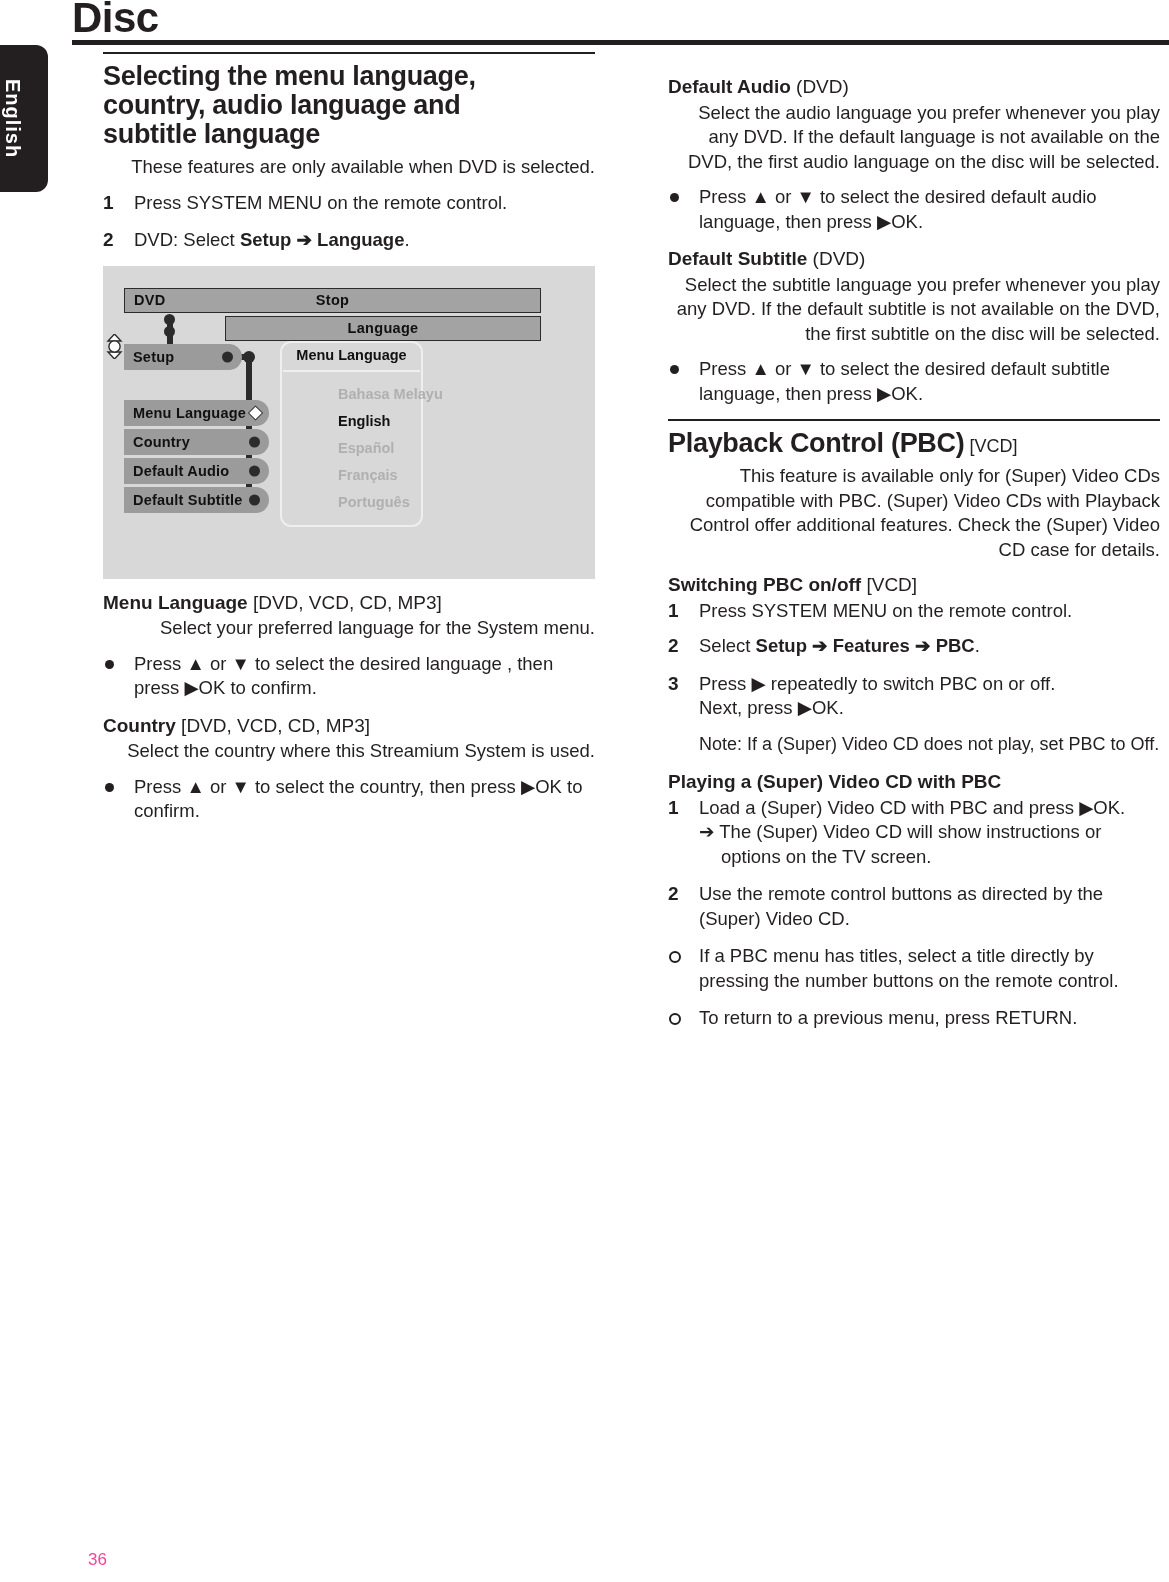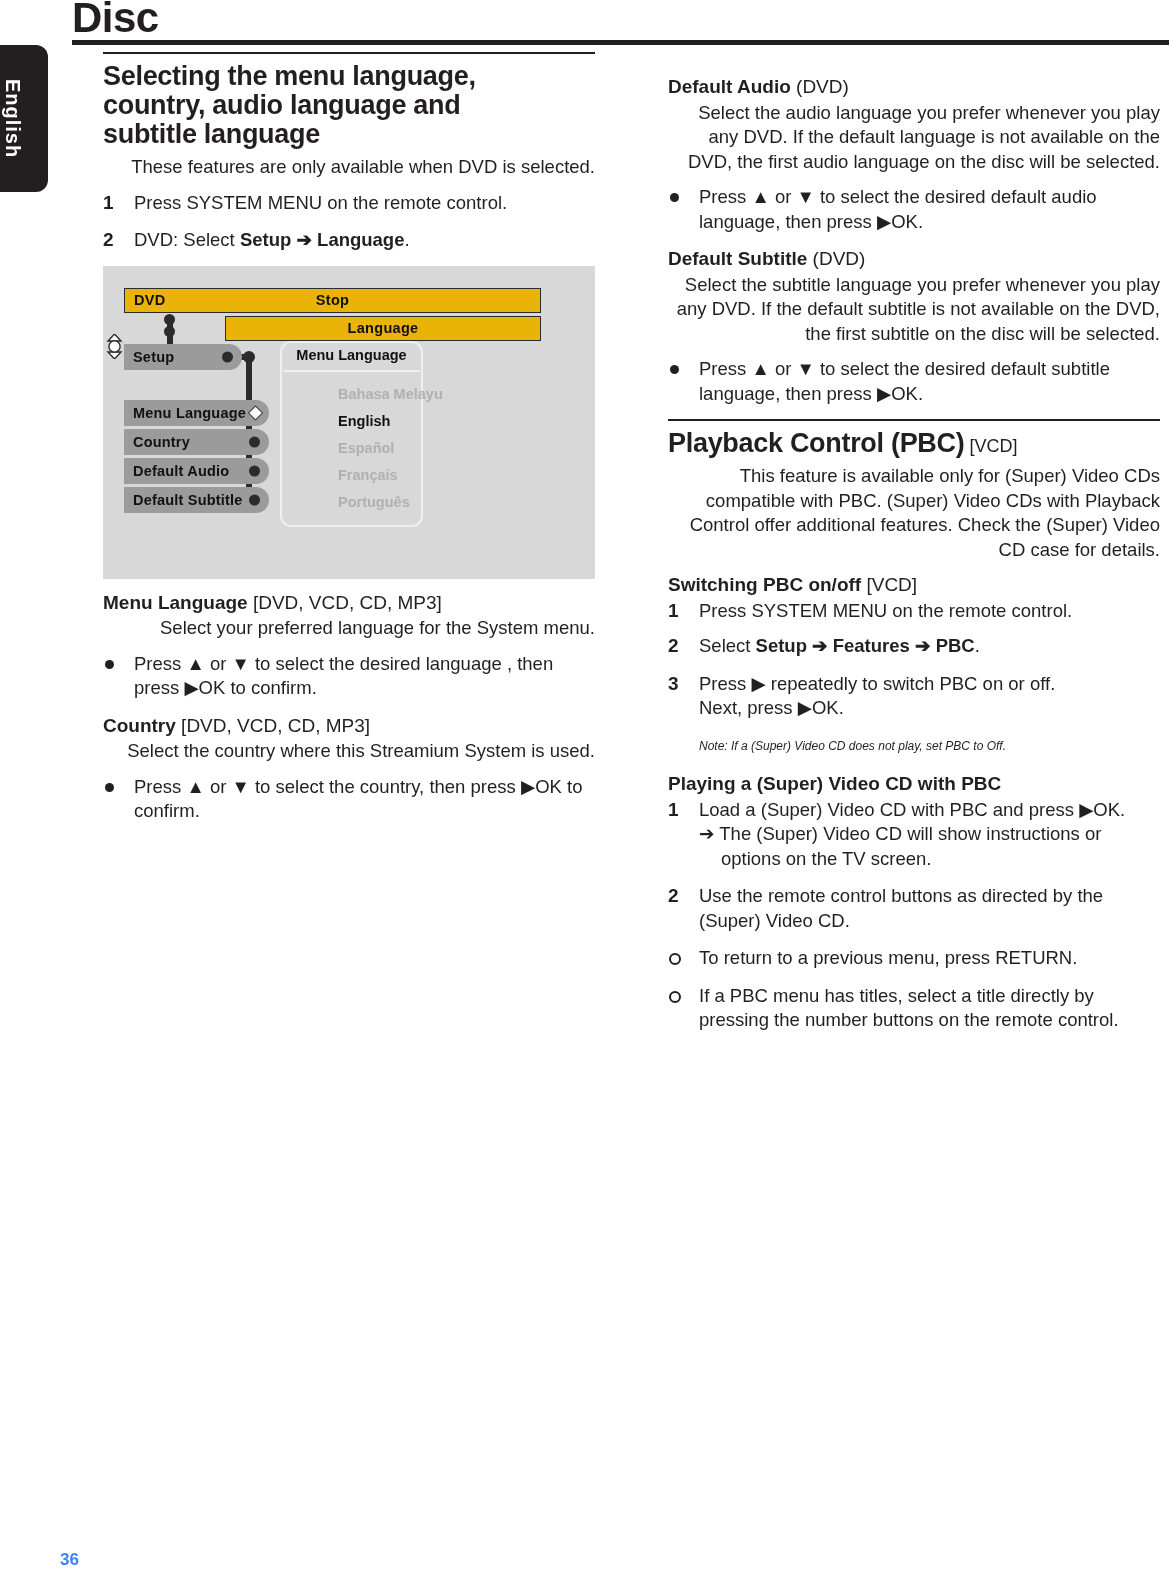--- a/index.html
+++ b/index.html
@@ -53,25 +53,25 @@
     transform-origin: 35px 35px;
     line-height: 70px;
     text-align: center;
     color: #ffffff;
     font-size: 20px;
     font-weight: bold;
     letter-spacing: 1px;
   }
   #page-number {
     position: absolute;
-    left: 60px;
+    left: 88px;
     top: 1550px;
     font-size: 17px;
-    font-weight: bold;
-    color: #3b82f6;
+    font-weight: normal;
+    color: #ec4899;
   }
 
   
   .column {
     position: absolute;
     top: 52px;
     width: 492px;
   }
   #left-column  { left: 103px; }
   #right-column { left: 668px; margin-top: 23px; }
@@ -144,38 +144,37 @@
     height: 8px;
     border-radius: 50%;
     border: 2.3px solid #231f20;
   }
   .sub-arrow {
     display: block;
     padding-left: 22px;
     text-indent: -22px;
   }
   .note {
-    font-style: italic;
-    font-size: 12px;
+    font-size: 18px;
     line-height: 24.5px;
   }
   b, strong { font-weight: bold; }
 
   
   #osd {
     position: relative;
     width: 492px;
     height: 313px;
     background: #d8d8d8;
     margin: 6px 0 12px 0;
     font-size: 0;
   }
   .osd-bar {
     position: absolute;
-    background: #eab308;
+    background: #a3a3a3;
     border: 1.6px solid #2b2b2b;
     box-sizing: border-box;
     font-size: 14.5px;
     font-weight: bold;
     color: #111;
     letter-spacing: 0.3px;
   }
   .osd-bar .lbl-left {
     position: absolute;
     left: 9px;
@@ -462,21 +461,21 @@
     <span class="sub-arrow">➔ The (Super) Video CD will show instructions or options on the TV screen.</span>
   </div>
 
   <div class="step">
     <span class="num">2</span>
     <span>Use the remote control buttons as directed by the (Super) Video CD.</span>
   </div>
 
   <div class="step">
     <span class="dot-hollow"></span>
+    <span>If a PBC menu has titles, select a title directly by pressing the number buttons on the remote control.</span>
+  </div>
+
+  <div class="step">
+    <span class="dot-hollow"></span>
     <span>To return to a previous menu, press RETURN.</span>
   </div>
 
-  <div class="step">
-    <span class="dot-hollow"></span>
-    <span>If a PBC menu has titles, select a title directly by pressing the number buttons on the remote control.</span>
-  </div>
-
 </div>
 
 </body></html>

